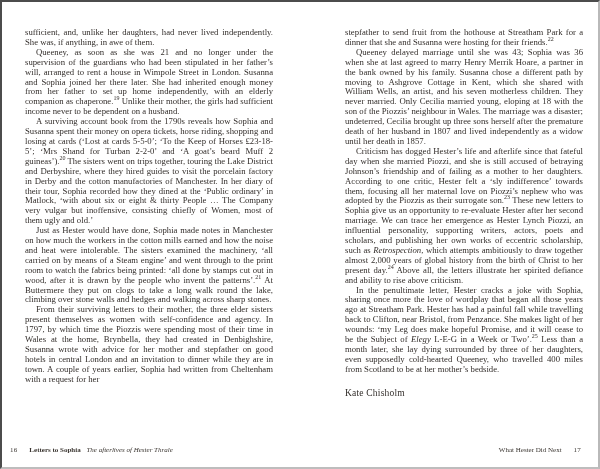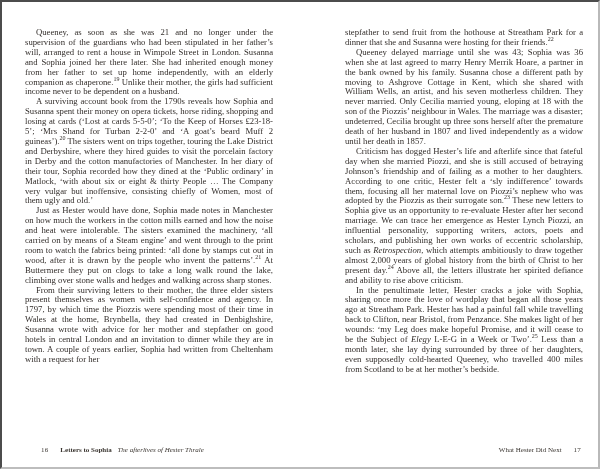--- a/index.html
+++ b/index.html
@@ -45,52 +45,54 @@
     font-size: 9.5px;
     letter-spacing: 0.2px;
   }
   .footer {
     position: absolute;
     bottom: 13px;
     font-size: 7px;
     color: #3a3530;
     white-space: nowrap;
   }
-  .footer-left { left: 39px; }
+  .footer-left { left: 8px; }
   .footer-right { right: 17px; }
   .footer .pagenum { letter-spacing: 0.3px; }
   .footer .running-bold { font-weight: bold; margin-left: 10px; }
   .footer .running-italic { font-style: italic; margin-left: 4px; }
   .footer-right .chapter { margin-right: 10px; text-align: right; }
 </style>
 </head>
 <body>
 
 <div id="frame">
 
   <div class="page page-left">
     <div class="textblock">
+        <p class="para"><span>sufficient, and, unlike her daughters, had never lived independently. She was, if anything, in awe of them.</span></p>
         <p class="para indent"><span>Queeney, as soon as she was 21 and no longer under the supervision of the guardians who had been stipulated in her father’s will, arranged to rent a house in Wimpole Street in London. Susanna and Sophia joined her there later. She had inherited enough money from her father to set up home independently, with an elderly companion as chaperone.</span><sup>19</sup><span> Unlike their mother, the girls had sufficient income never to be dependent on a husband.</span></p>
         <p class="para indent"><span>A surviving account book from the 1790s reveals how Sophia and Susanna spent their money on opera tickets, horse riding, shopping and losing at cards (‘Lost at cards 5-5-0’; ‘To the Keep of Horses £23-18-5’; ‘Mrs Shand for Turban 2-2-0’ and ‘A goat’s beard Muff 2 guineas’).</span><sup>20</sup><span> The sisters went on trips together, touring the Lake District and Derbyshire, where they hired guides to visit the porcelain factory in Derby and the cotton manufactories of Manchester. In her diary of their tour, Sophia recorded how they dined at the ‘Public ordinary’ in Matlock, ‘with about six or eight &amp; thirty People … The Company very vulgar but inoffensive, consisting chiefly of Women, most of them ugly and old.’</span></p>
         <p class="para indent"><span>Just as Hester would have done, Sophia made notes in Manchester on how much the workers in the cotton mills earned and how the noise and heat were intolerable. The sisters examined the machinery, ‘all carried on by means of a Steam engine’ and went through to the print room to watch the fabrics being printed: ‘all done by stamps cut out in wood, after it is drawn by the people who invent the patterns’.</span><sup>21</sup><span> At Buttermere they put on clogs to take a long walk round the lake, climbing over stone walls and hedges and walking across sharp stones.</span></p>
         <p class="para indent"><span>From their surviving letters to their mother, the three elder sisters present themselves as women with self-confidence and agency. In 1797, by which time the Piozzis were spending most of their time in Wales at the home, Brynbella, they had created in Denbighshire, Susanna wrote with advice for her mother and stepfather on good hotels in central London and an invitation to dinner while they are in town. A couple of years earlier, Sophia had written from Cheltenham with a request for her</span></p>
       </div>
     <div class="footer footer-left">
       <span class="pagenum">16</span>
       <span class="running-bold">Letters to Sophia</span>
       <span class="running-italic">The afterlives of Hester Thrale</span>
     </div>
   </div>
 
   <div class="page page-right">
     <div class="textblock">
         <p class="para"><span>stepfather to send fruit from the hothouse at Streatham Park for a dinner that she and Susanna were hosting for their friends.</span><sup>22</sup></p>
         <p class="para indent"><span>Queeney delayed marriage until she was 43; Sophia was 36 when she at last agreed to marry Henry Merrik Hoare, a partner in the bank owned by his family. Susanna chose a different path by moving to Ashgrove Cottage in Kent, which she shared with William Wells, an artist, and his seven motherless children. They never married. Only Cecilia married young, eloping at 18 with the son of the Piozzis’ neighbour in Wales. The marriage was a disaster; undeterred, Cecilia brought up three sons herself after the premature death of her husband in 1807 and lived independently as a widow until her death in 1857.</span></p>
         <p class="para indent"><span>Criticism has dogged Hester’s life and afterlife since that fateful day when she married Piozzi, and she is still accused of betraying Johnson’s friendship and of failing as a mother to her daughters. According to one critic, Hester felt a ‘sly indifference’ towards them, focusing all her maternal love on Piozzi’s nephew who was adopted by the Piozzis as their surrogate son.</span><sup>23</sup><span> These new letters to Sophia give us an opportunity to re-evaluate Hester after her second marriage. We can trace her emergence as Hester Lynch Piozzi, an influential personality, supporting writers, actors, poets and scholars, and publishing her own works of eccentric scholarship, such as </span><em>Retrospection</em><span>, which attempts ambitiously to draw together almost 2,000 years of global history from the birth of Christ to her present day.</span><sup>24</sup><span> Above all, the letters illustrate her spirited defiance and ability to rise above criticism.</span></p>
         <p class="para indent"><span>In the penultimate letter, Hester cracks a joke with Sophia, sharing once more the love of wordplay that began all those years ago at Streatham Park. Hester has had a painful fall while travelling back to Clifton, near Bristol, from Penzance. She makes light of her wounds: ‘my Leg does make hopeful Promise, and it will cease to be the Subject of </span><em>Elegy</em><span> L-E-G in a Week or Two’.</span><sup>25</sup><span> Less than a month later, she lay dying surrounded by three of her daughters, even supposedly cold-hearted Queeney, who travelled 400 miles from Scotland to be at her mother’s bedside.</span></p>
       </div>
+    <div class="signature">Kate Chisholm</div>
     <div class="footer footer-right">
       <span class="chapter">What Hester Did Next</span>
       <span class="pagenum">17</span>
     </div>
   </div>
 
 </div>
 
 </body></html>

